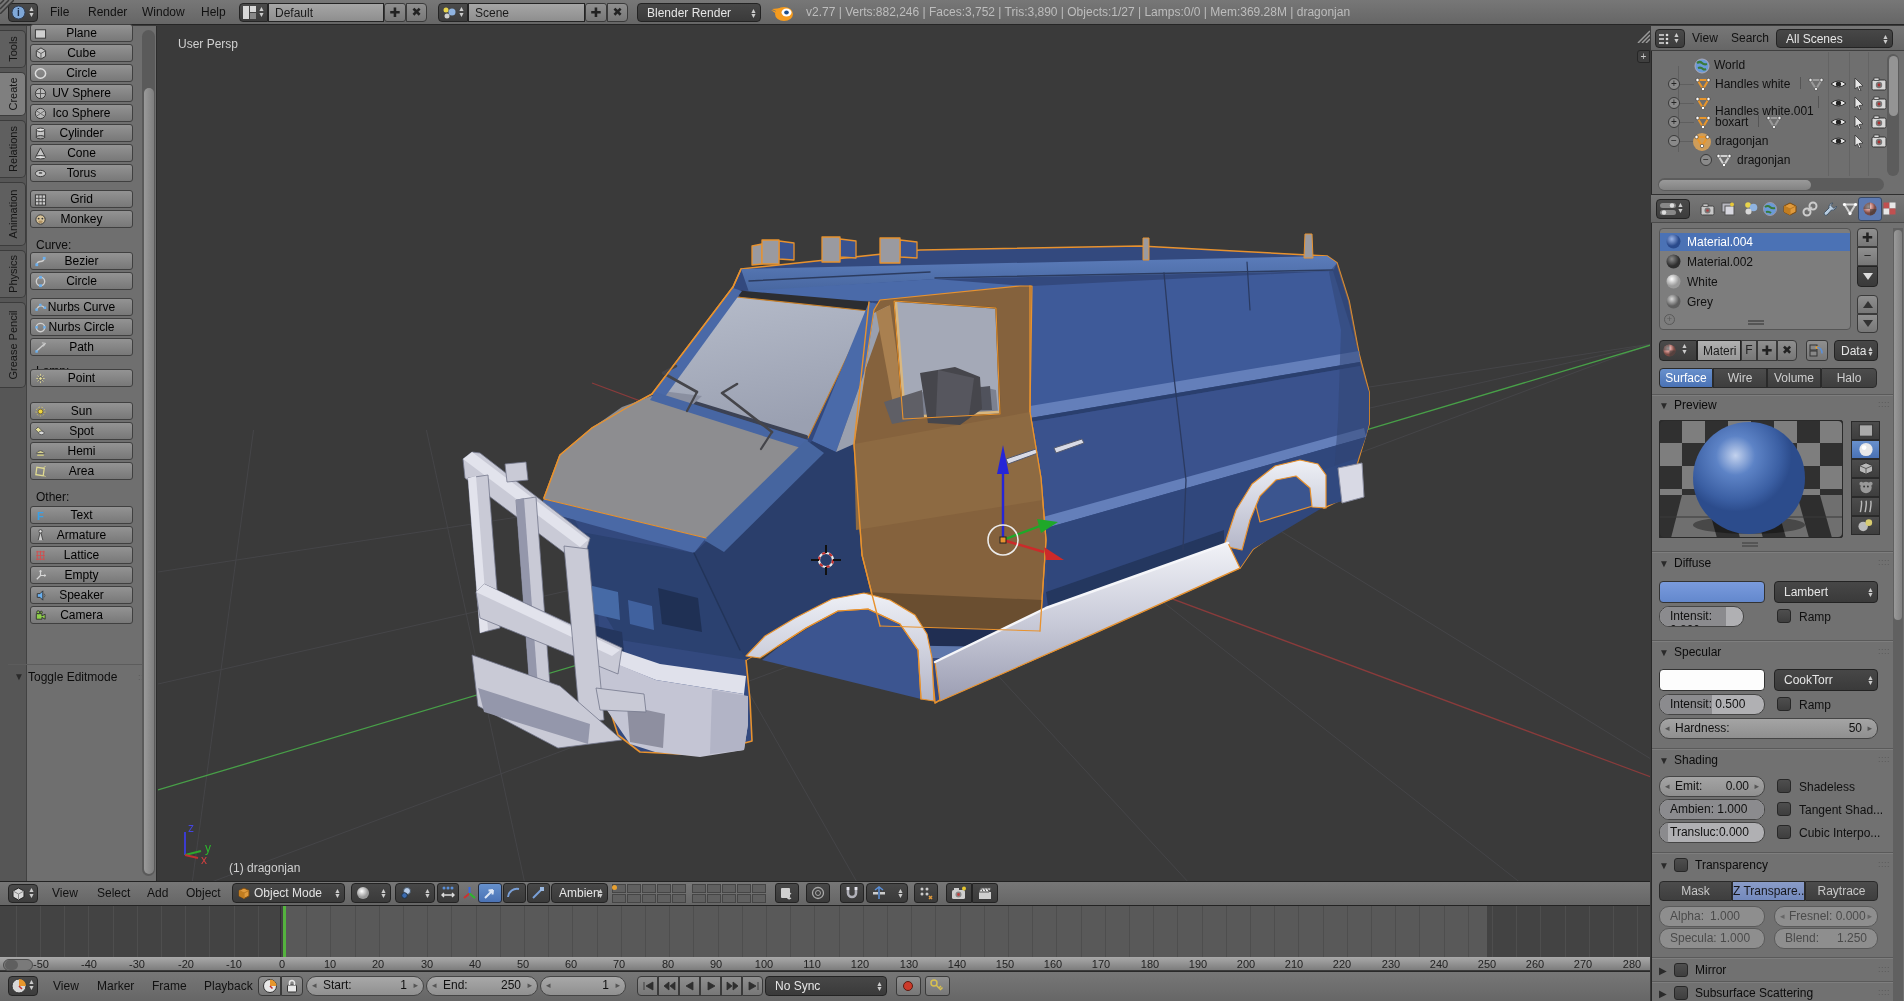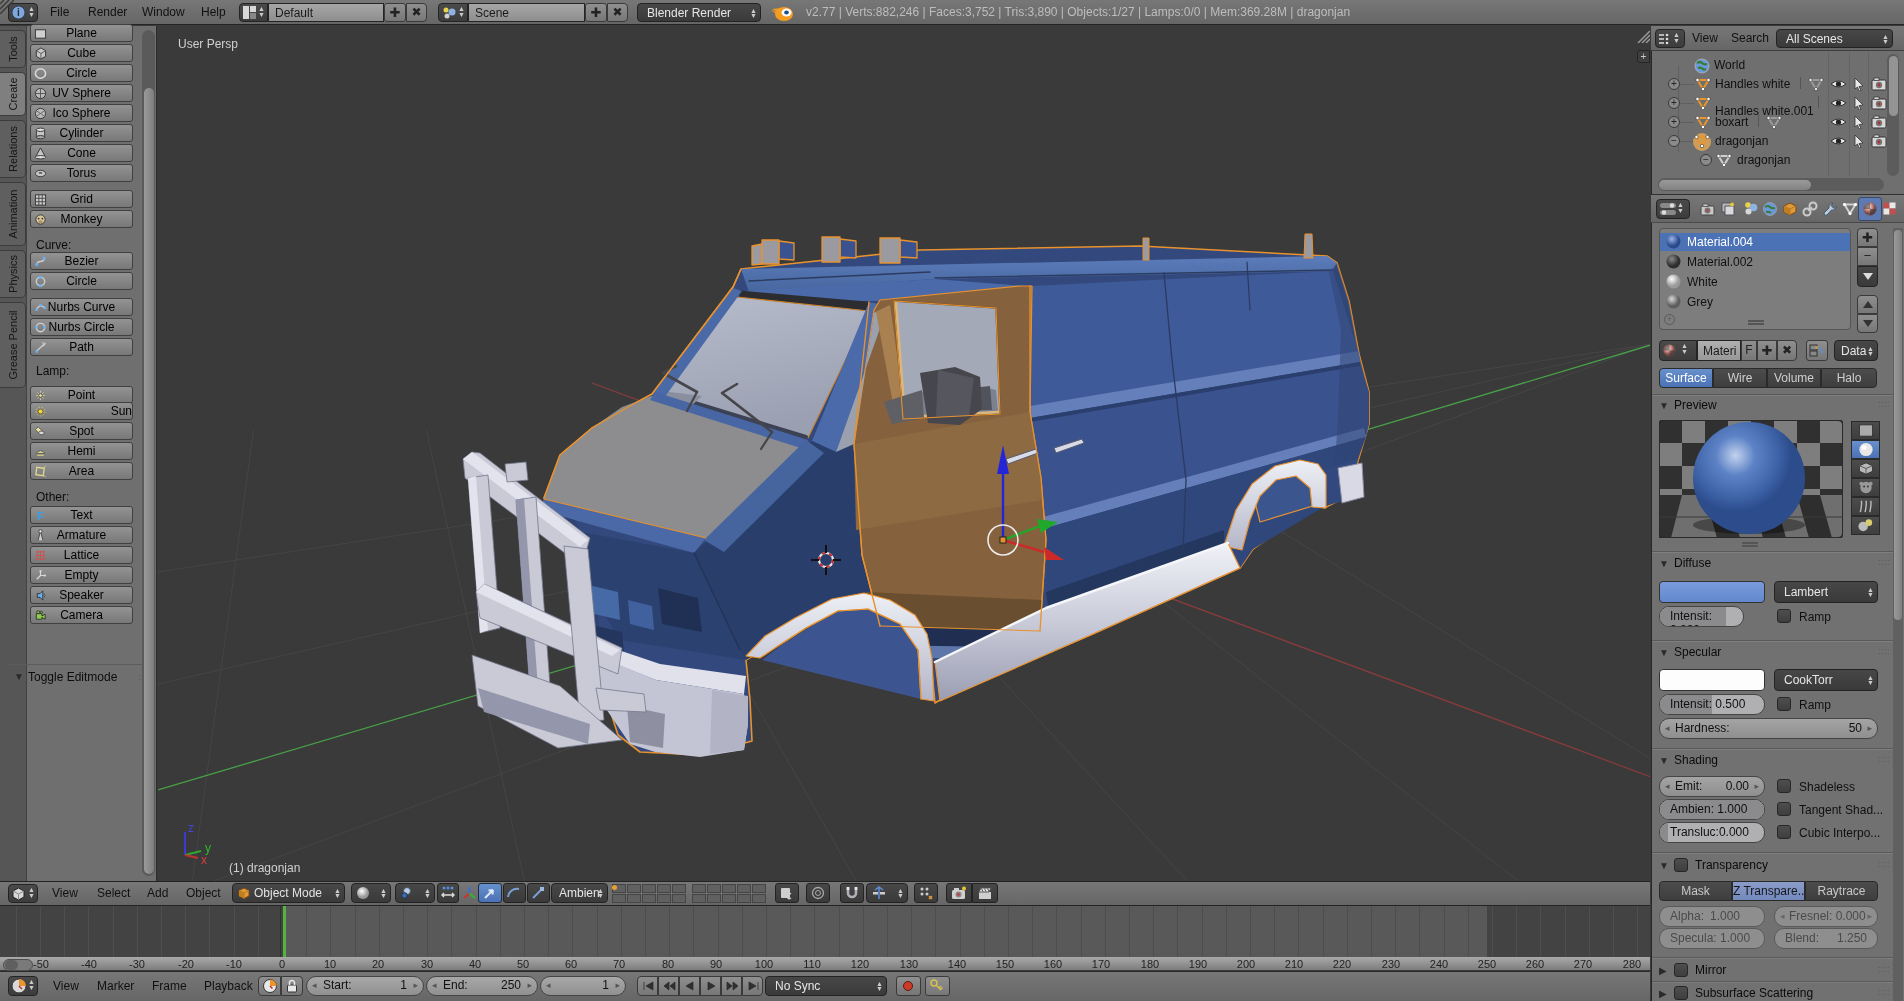--- a/index.html
+++ b/index.html
@@ -155,25 +155,25 @@
       <ellipse cx="6.5" cy="7" rx="4.5" ry="4.5" fill="none" stroke="#cfcfcf" stroke-width="1.5"></ellipse>
       <rect x="1" y="5.5" width="2.6" height="2.6" fill="#6ab0f0"></rect>
       <rect x="9.5" y="5.5" width="2.6" height="2.6" fill="#6ab0f0"></rect>
     </svg>Nurbs Circle</div>
 <div class="btn" style="top:338px;"><svg class="ic" viewBox="0 0 13 14">
       <path d="M2 11 L11 3" stroke="#cfcfcf" stroke-width="1.5"></path>
       <path d="M8 2 L12 2.5 L9.5 6" fill="none" stroke="#cfcfcf"></path>
       <rect x="1" y="10" width="2.6" height="2.6" fill="#6ab0f0"></rect>
     </svg>Path</div>
 <span class="slbl" style="top:364px;">Lamp:</span>
-<div class="btn" style="top:386px;"><svg class="ic" viewBox="0 0 13 14">
+<div class="btn" style="top:369px;"><svg class="ic" viewBox="0 0 13 14">
       <circle cx="6.5" cy="7" r="2" fill="#e8e0a0" stroke="#555"></circle>
       <path d="M6.5 2 V4 M6.5 10 V12 M2 7 H4 M9 7 H11 M3.3 3.8 L4.7 5.2 M8.3 8.8 L9.7 10.2 M9.7 3.8 L8.3 5.2 M4.7 8.8 L3.3 10.2" stroke="#d8d090"></path>
     </svg>Point</div>
-<div class="btn" style="top:402px;text-align:right;"><svg class="ic" viewBox="0 0 13 14">
+<div class="btn" style="top:402px;"><svg class="ic" viewBox="0 0 13 14">
       <circle cx="6.5" cy="7" r="2.5" fill="#f0d840" stroke="#857020"></circle>
       <circle cx="6.5" cy="7" r="4.8" fill="none" stroke="#d8c860" stroke-dasharray="1.5 1.8"></circle>
     </svg>Sun</div>
 <div class="btn" style="top:422px;"><svg class="ic" viewBox="0 0 13 14">
       <path d="M4 2 L9 7 L6 10 L1 5 Z" fill="#e8e29a" stroke="#555"></path>
       <ellipse cx="7.5" cy="8.5" rx="3" ry="2" fill="#d8d8d8" stroke="#555"></ellipse>
     </svg>Spot</div>
 <div class="btn" style="top:442px;"><svg class="ic" viewBox="0 0 13 14">
       <path d="M2 9 A5 5 0 0 1 11 9 Z" fill="#e8e29a" stroke="#555"></path>
       <path d="M3 11 L10 11" stroke="#d0ca80" stroke-width="1.5"></path>

